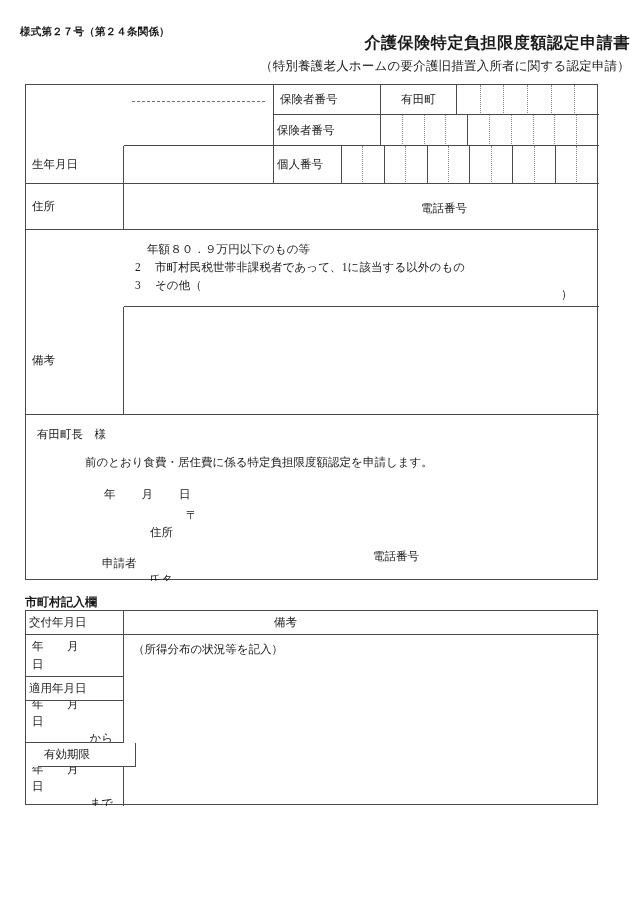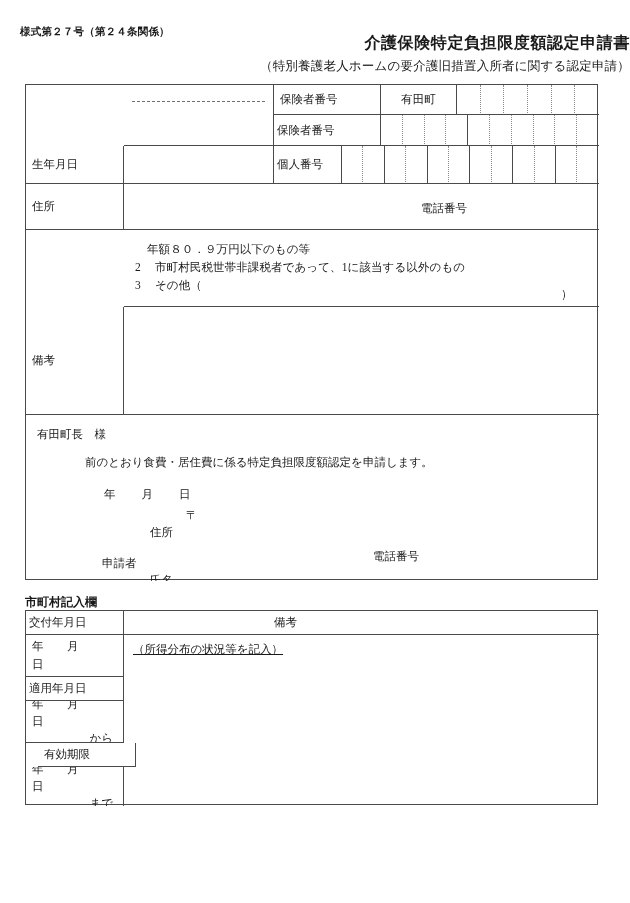--- a/index.html
+++ b/index.html
@@ -314,18 +314,18 @@
     </div>
 
     <div class="cell br" style="left:0px; top:156px; width:98px; height:39px;">
       <div class="twoline">
         <span class="r1">年　月　日</span>
         <span>まで</span>
       </div>
     </div>
 
     <div class="cell" style="left:98px; top:24px; width:475px; height:171px;">
-      <div class="note-in" style="left:9px; top:7px;text-decoration:underline;">（所得分布の状況等を記入）</div>
+      <div class="note-in" style="left:9px; top:7px;">（所得分布の状況等を記入）</div>
     </div>
 
   </div>
 
 </div>
 
 </body></html>

